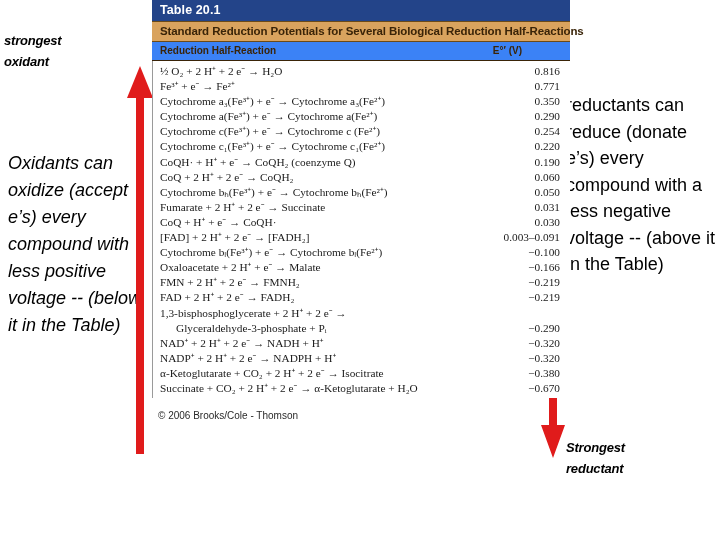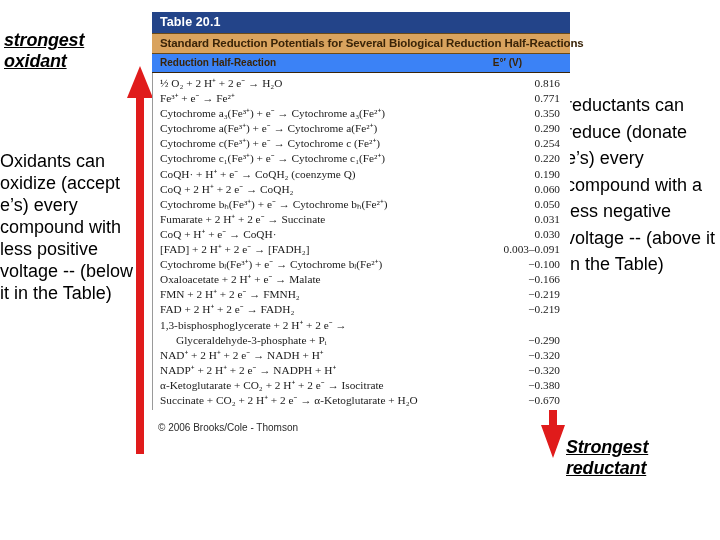--- a/index.html
+++ b/index.html
@@ -28,34 +28,34 @@
   #left-col {
     position: absolute;
     left: 4px;
     top: 30px;
     width: 132px;
   }
   .caption-bold-italic {
     font-family: "Liberation Sans", sans-serif;
     font-weight: bold;
     font-style: italic;
-    font-size: 18px;
+    font-size: 13px;
     line-height: 21px;
     color: #000000;
     letter-spacing: -0.2px;
-    text-decoration: underline;
   }
   #left-body {
     position: absolute;
-    left: 0;
+    left: 8px;
     top: 150px;
     width: 136px;
     font-size: 18px;
-    line-height: 22px;
+    line-height: 27px;
     color: #000000;
+    font-style: italic;
   }
 
   
   #right-body {
     position: absolute;
     left: 566px;
     top: 92px;
     width: 150px;
     font-size: 18px;
     line-height: 26.5px;
@@ -70,21 +70,21 @@
 
   
   .arrow {
     position: absolute;
   }
 
   
   #table-fig {
     position: absolute;
     left: 152px;
-    top: 12px;
+    top: 0;
     width: 418px;
   }
   .tbl-title {
     background: #234489;
     color: #ffffff;
     font-weight: bold;
     font-size: 12.5px;
     padding: 3px 0 4px 8px;
     letter-spacing: 0.1px;
     border-bottom: 1px solid #6b4a18;

